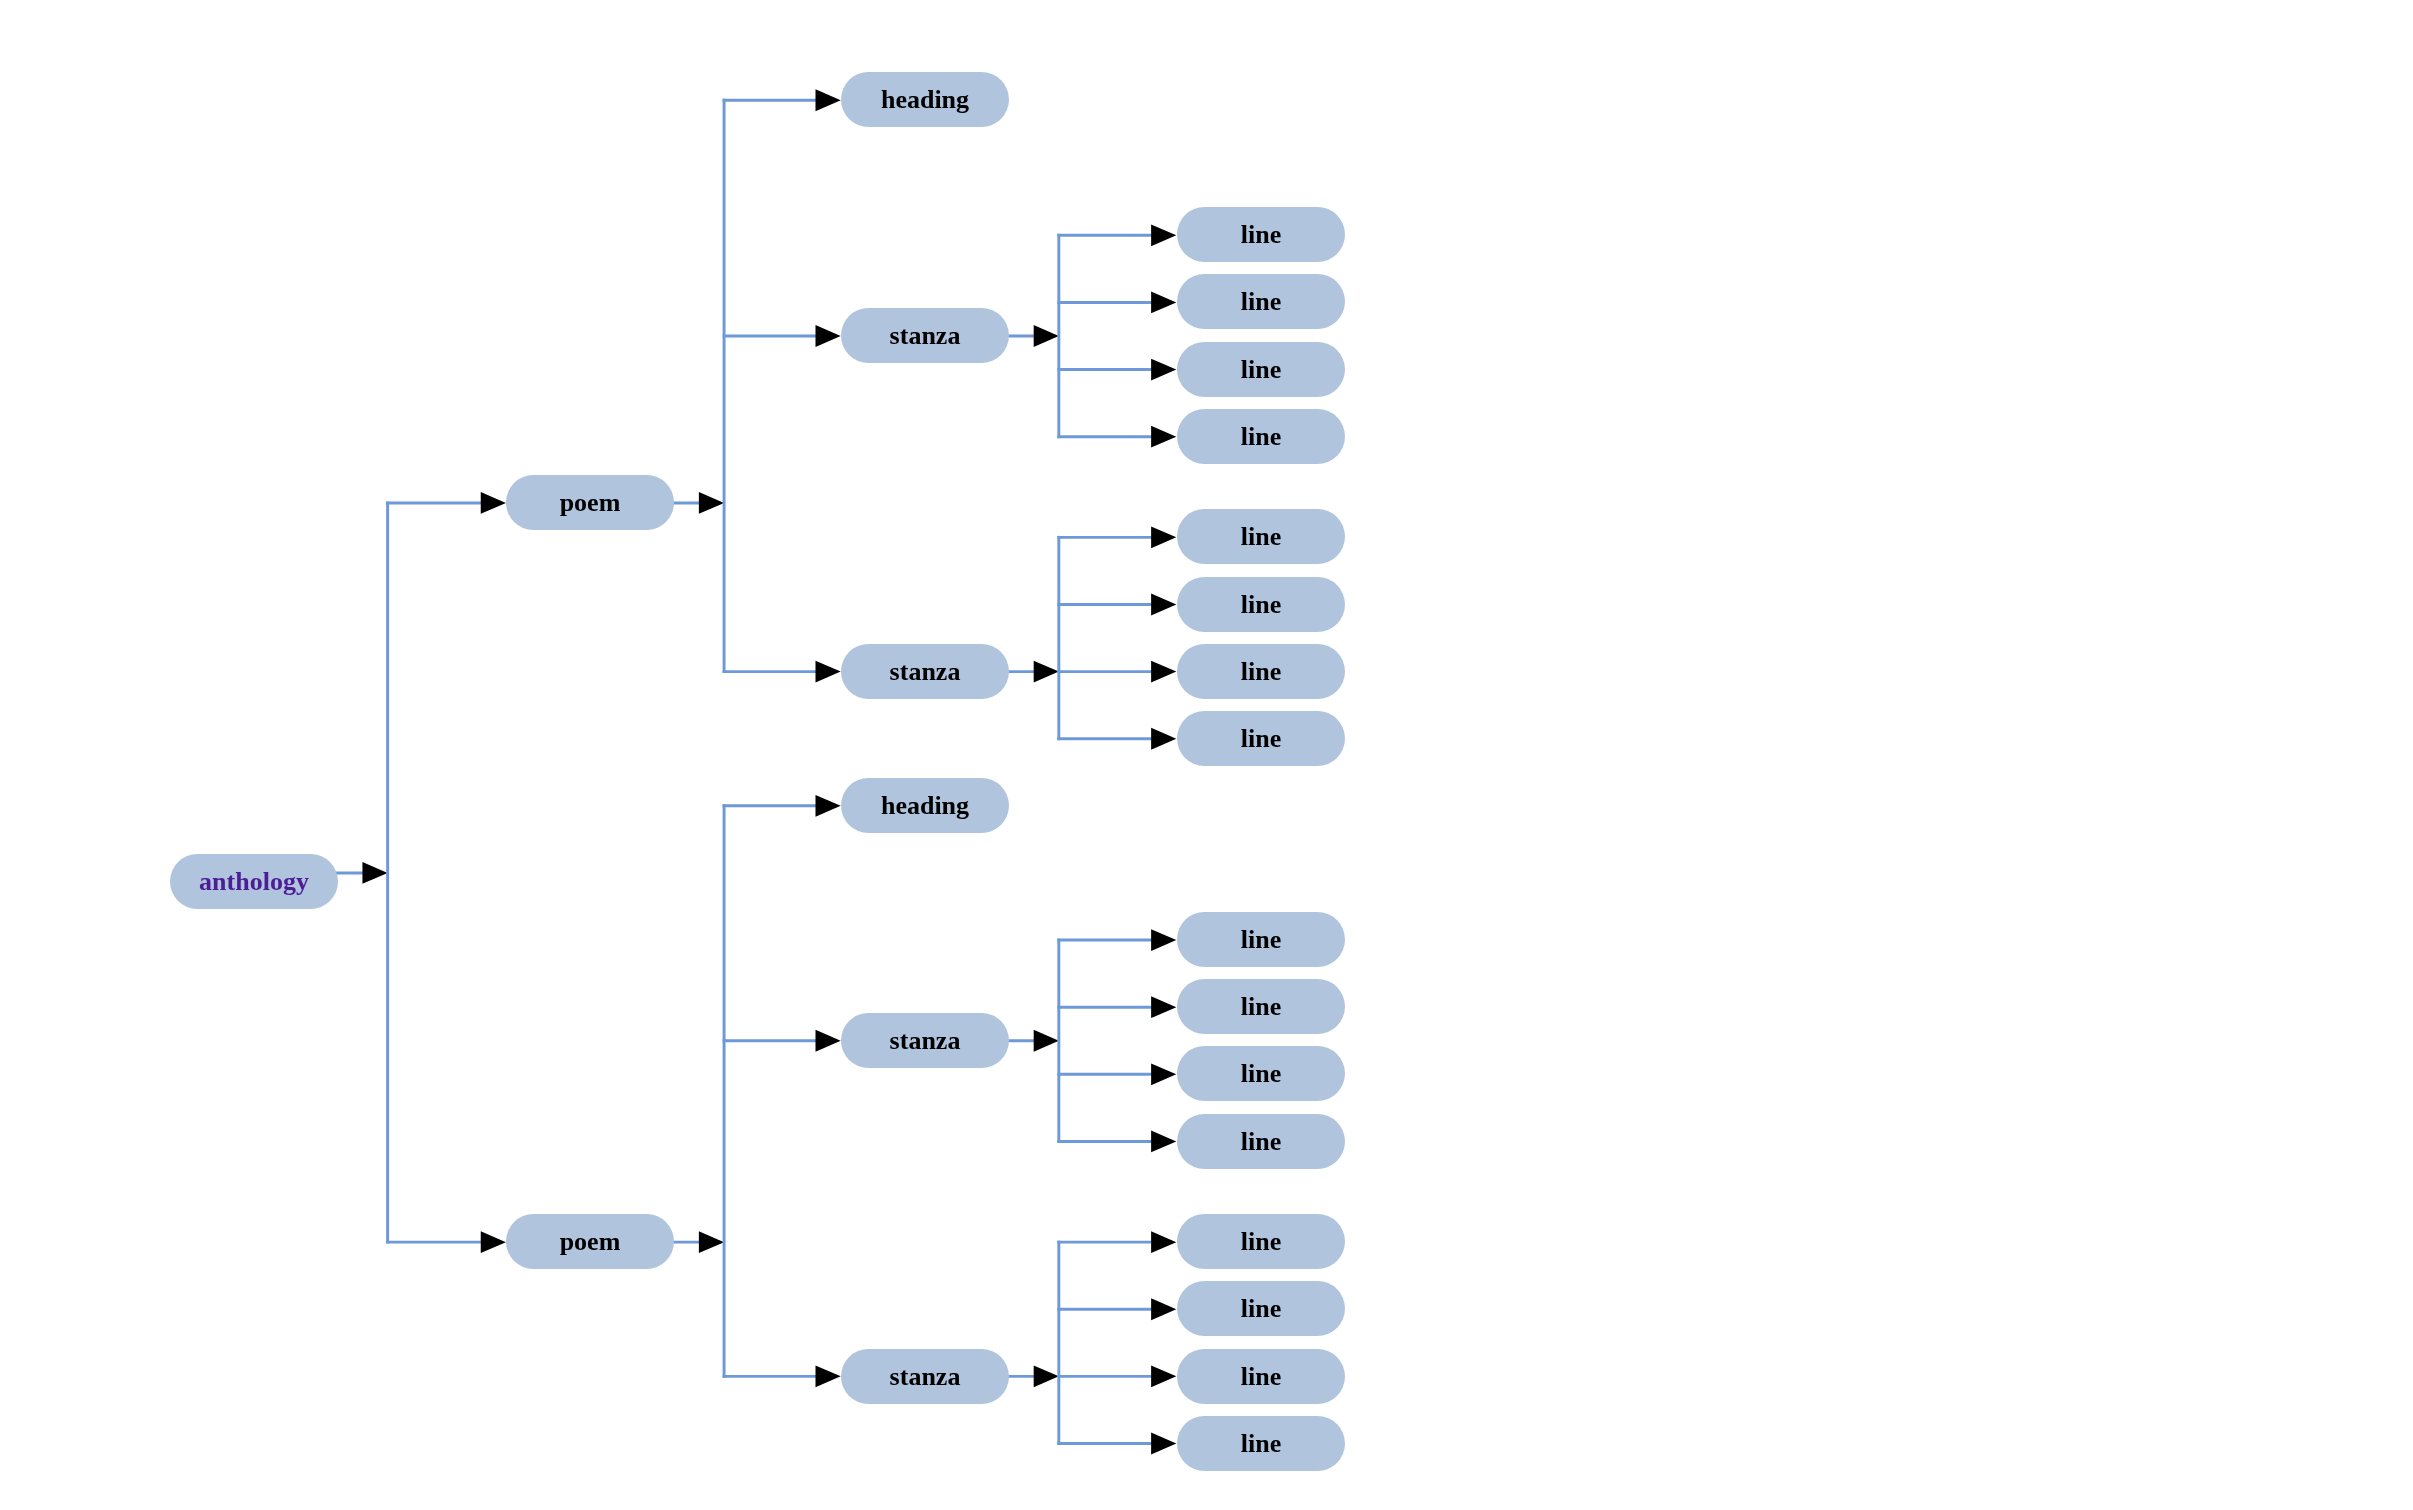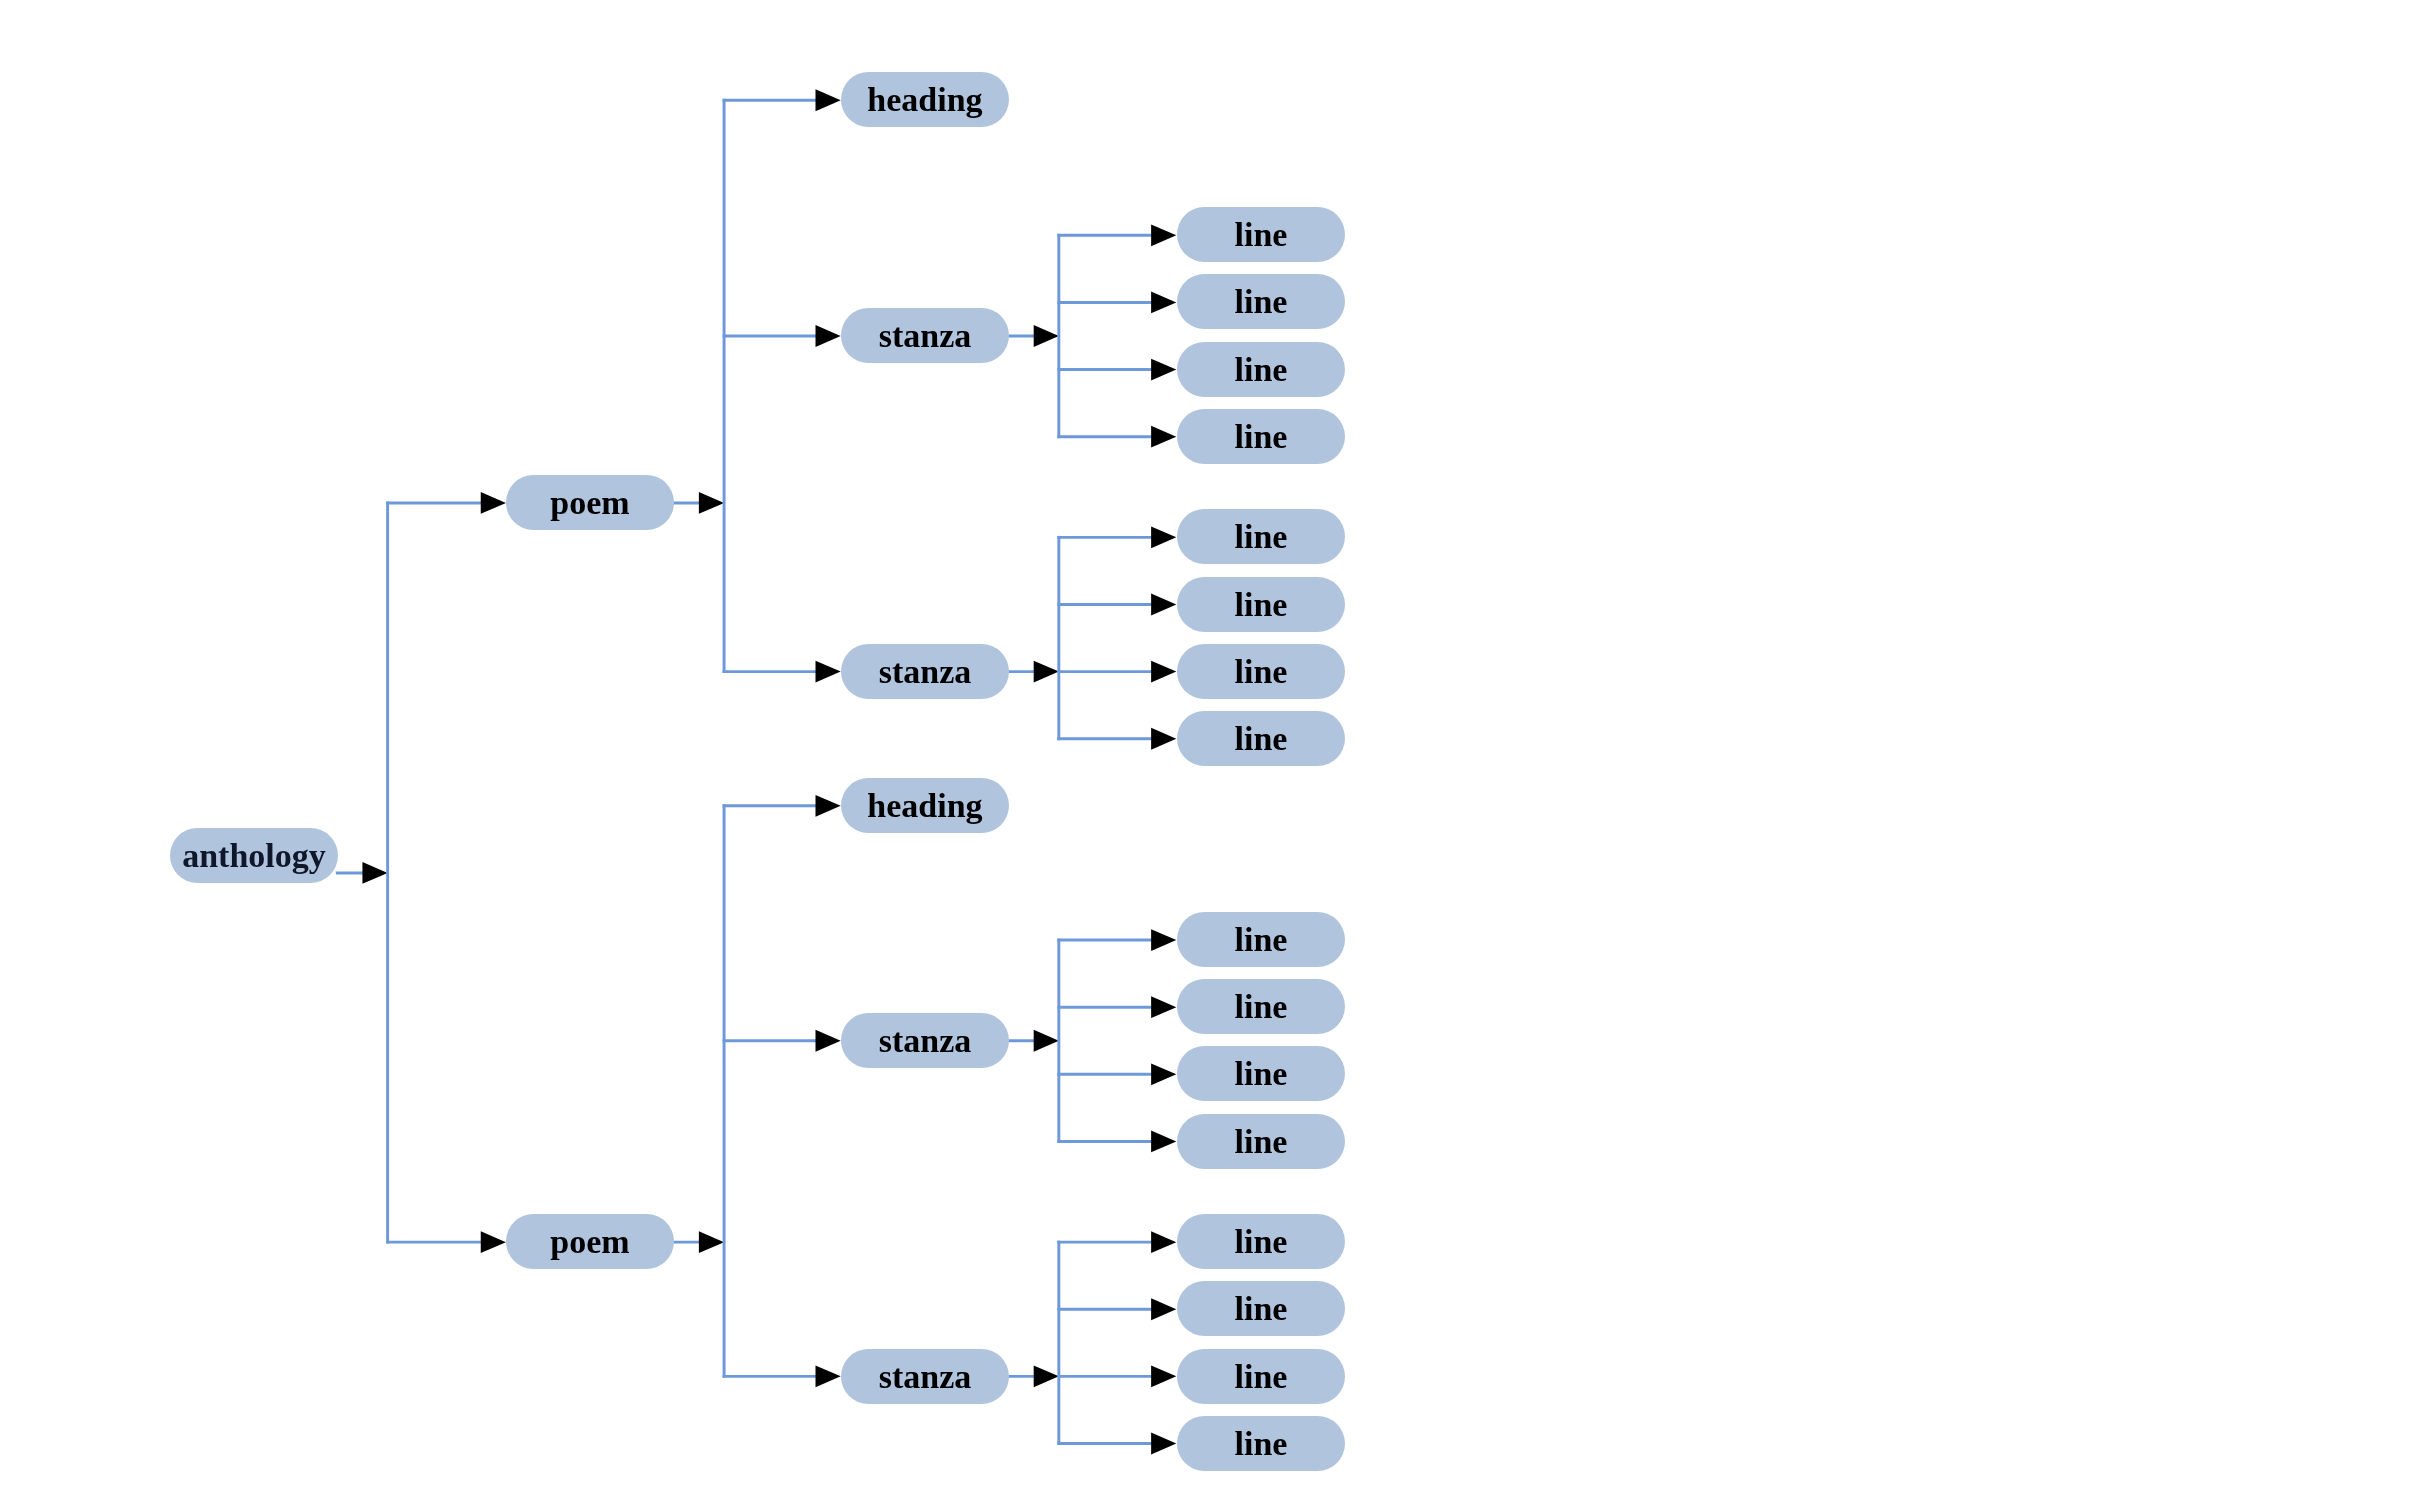--- a/index.html
+++ b/index.html
@@ -16,21 +16,21 @@
   }
   .node{
     position:absolute;
     width:168px;
     height:55px;
     border-radius:28px;
     display:flex;
     align-items:center;
     justify-content:center;
     font-weight:bold;
-    font-size:34px;
+    font-size:26px;
     letter-spacing:0px;
     white-space:nowrap;
   }
 </style>
 </head>
 <body>
 
 <div class="canvas">
   <svg class="edge-layer" id="edge-layer" width="2413" height="1511" viewBox="0 0 2876 1800">
       <line x1="402" y1="1040" x2="438" y2="1040" stroke="#6d98da" stroke-width="3.5" stroke-linecap="square"></line>
@@ -97,21 +97,21 @@
       <polygon points="1402,1560 1372,1547 1372,1573" fill="#000000"></polygon>
       <line x1="1262" y1="1640" x2="1378" y2="1640" stroke="#6d98da" stroke-width="3.5" stroke-linecap="square"></line>
       <polygon points="1402,1640 1372,1627 1372,1653" fill="#000000"></polygon>
       <line x1="1262" y1="1720" x2="1378" y2="1720" stroke="#6d98da" stroke-width="3.5" stroke-linecap="square"></line>
       <polygon points="1402,1720 1372,1707 1372,1733" fill="#000000"></polygon>
       <line x1="1262" y1="1480" x2="1262" y2="1720" stroke="#6d98da" stroke-width="3.5" stroke-linecap="square"></line>
       <line x1="863" y1="960" x2="863" y2="1640" stroke="#6d98da" stroke-width="3.5" stroke-linecap="square"></line>
       <line x1="462" y1="599" x2="462" y2="1480" stroke="#6d98da" stroke-width="3.5" stroke-linecap="square"></line>
     </svg>
   <div id="node-layer">
-      <div class="node" style="left: 170px; top: 828px; background: rgb(176, 196, 222); color: #0f172a;">
+      <div class="node" style="left: 170px; top: 854px; background: rgb(176, 196, 222); color: #4c1d95;">
         <span>anthology</span>
       </div>
       <div class="node" style="left: 506px; top: 475px; background: rgb(176, 196, 222); color: rgb(0, 0, 0);">
         <span>poem</span>
       </div>
       <div class="node" style="left: 841px; top: 72px; background: rgb(176, 196, 222); color: rgb(0, 0, 0);">
         <span>heading</span>
       </div>
       <div class="node" style="left: 841px; top: 308px; background: rgb(176, 196, 222); color: rgb(0, 0, 0);">
         <span>stanza</span>

